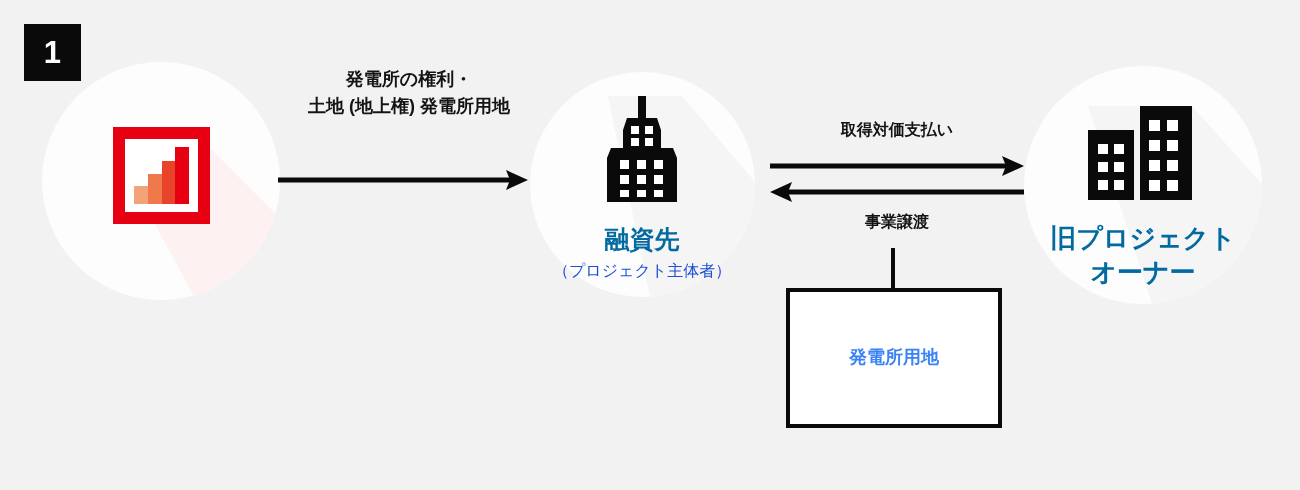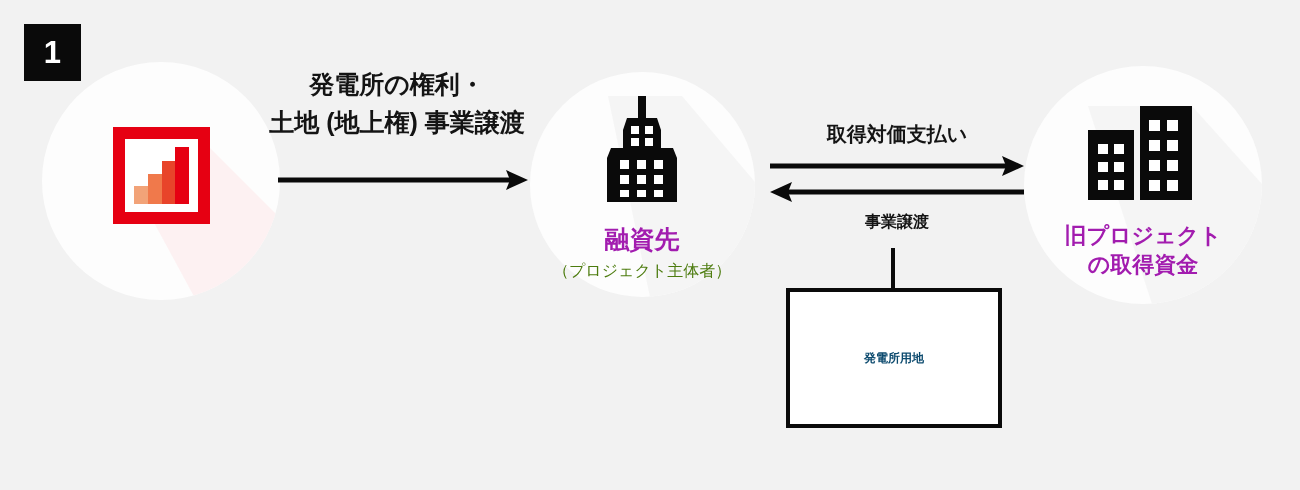--- a/index.html
+++ b/index.html
@@ -49,29 +49,29 @@
     display: block;
   }
   .node-icon {
     position: absolute;
     z-index: 3;
   }
   .node-label {
     position: absolute;
     text-align: center;
     font-weight: bold;
-    color: #a21caf;
+    color: #0369a1;
     line-height: 1.3;
     white-space: nowrap;
     z-index: 4;
   }
   .node-sublabel {
     position: absolute;
     text-align: center;
-    color: #4d7c0f;
+    color: #1d4ed8;
     line-height: 1.3;
     white-space: nowrap;
     z-index: 4;
   }
 
   
   #circle-a { left: 42px; top: 62px; width: 238px; height: 238px; }
   #icon-chart-wrap { left: 113px; top: 127px; width: 97px; height: 97px; }
   .chart-frame {
     width: 97px;
@@ -101,21 +101,21 @@
 
   
   #circle-b { left: 530px; top: 72px; width: 225px; height: 225px; }
   #icon-building-single { left: 603px; top: 96px; width: 78px; height: 106px; z-index: 3; }
   #label-b  { left: 522px; top: 223px; width: 240px; font-size: 25px; }
   #sublabel-b { left: 512px; top: 261px; width: 260px; font-size: 16px; }
 
   
   #circle-c { left: 1024px; top: 66px; width: 238px; height: 238px; }
   #icon-building-double { left: 1088px; top: 106px; width: 104px; height: 94px; z-index: 3; }
-  #label-c  { left: 1023px; top: 222px; width: 240px; font-size: 22px; }
+  #label-c  { left: 1023px; top: 222px; width: 240px; font-size: 26px; }
 
   
   .arrow { position: absolute; z-index: 5; }
 
   #arrow-loan      { left: 278px; top: 168px; width: 250px; height: 24px; }
   #arrow-payment   { left: 770px; top: 154px; width: 254px; height: 24px; }
   #arrow-transfer  { left: 770px; top: 180px; width: 254px; height: 24px; }
 
   
   #connector {
@@ -130,45 +130,45 @@
 
   
   .arrow-label {
     position: absolute;
     text-align: center;
     font-weight: bold;
     color: #141414;
     line-height: 1.5;
     z-index: 6;
   }
-  #label-loan     { left: 252px; top: 66px; width: 290px; font-size: 25px; }
-  #label-payment  { left: 772px; top: 119px; width: 250px; font-size: 20px; }
+  #label-loan     { left: 264px; top: 66px; width: 290px; font-size: 18px; }
+  #label-payment  { left: 772px; top: 119px; width: 250px; font-size: 16px; font-family: Liberation Mono, monospace; }
   #label-transfer { left: 772px; top: 210px; width: 250px; font-size: 16px; }
 
   
   #asset-box {
     position: absolute;
     left: 786px;
     top: 288px;
     width: 216px;
     height: 140px;
     background: #ffffff;
     border: 4px solid #0a0a0a;
     box-sizing: border-box;
     display: flex;
     flex-direction: column;
     align-items: center;
     justify-content: center;
     z-index: 3;
   }
   #asset-box .line {
     display: block;
-    font-size: 12px;
-    font-weight: bold;
-    color: #0c4a6e;
+    font-size: 18px;
+    font-weight: bold;
+    color: #3b82f6;
     line-height: 1.75;
     text-align: center;
     white-space: nowrap;
   }
 </style>
 </head>
 <body>
 
 <div id="diagram">
 
@@ -189,21 +189,21 @@
           <i style="height:53%;background:#f0794b;"></i>
           <i style="height:76%;background:#e8442a;"></i>
           <i style="height:100%;background:#e60012;"></i>
         </div>
       </div>
     </div>
   </div>
 
   <div class="arrow-label" id="label-loan">
     <div>発電所の権利・</div>
-    <div>土地 (地上権) 事業譲渡</div>
+    <div>土地 (地上権) 発電所用地</div>
   </div>
   <svg class="arrow" id="arrow-loan" viewBox="0 0 250 24">
     <line x1="0" y1="12" x2="234" y2="12" stroke="#0a0a0a" stroke-width="5"></line>
     <path d="M250 12 L228 2 L232 12 L228 22 Z" fill="#0a0a0a"></path>
   </svg>
 
   <div class="node-circle" id="circle-b">
     <svg class="longshadow" width="225" height="225" viewBox="0 0 225 225">
       <path d="M78 24 L152 24 L225 110 L225 225 L120 225 Z" fill="#f4f4f4" opacity="0.95"></path>
     </svg>
@@ -261,20 +261,20 @@
     <rect x="79" y="14" width="11" height="11" fill="#ffffff"></rect>
     <rect x="61" y="34" width="11" height="11" fill="#ffffff"></rect>
     <rect x="79" y="34" width="11" height="11" fill="#ffffff"></rect>
     <rect x="61" y="54" width="11" height="11" fill="#ffffff"></rect>
     <rect x="79" y="54" width="11" height="11" fill="#ffffff"></rect>
     <rect x="61" y="74" width="11" height="11" fill="#ffffff"></rect>
     <rect x="79" y="74" width="11" height="11" fill="#ffffff"></rect>
   </svg>
   <div class="node-label" id="label-c">
     <div>旧プロジェクト</div>
-    <div>の取得資金</div>
+    <div>オーナー</div>
   </div>
 
   <div id="asset-box">
     <span class="line">発電所用地</span>
   </div>
 
 </div>
 
 </body></html>

